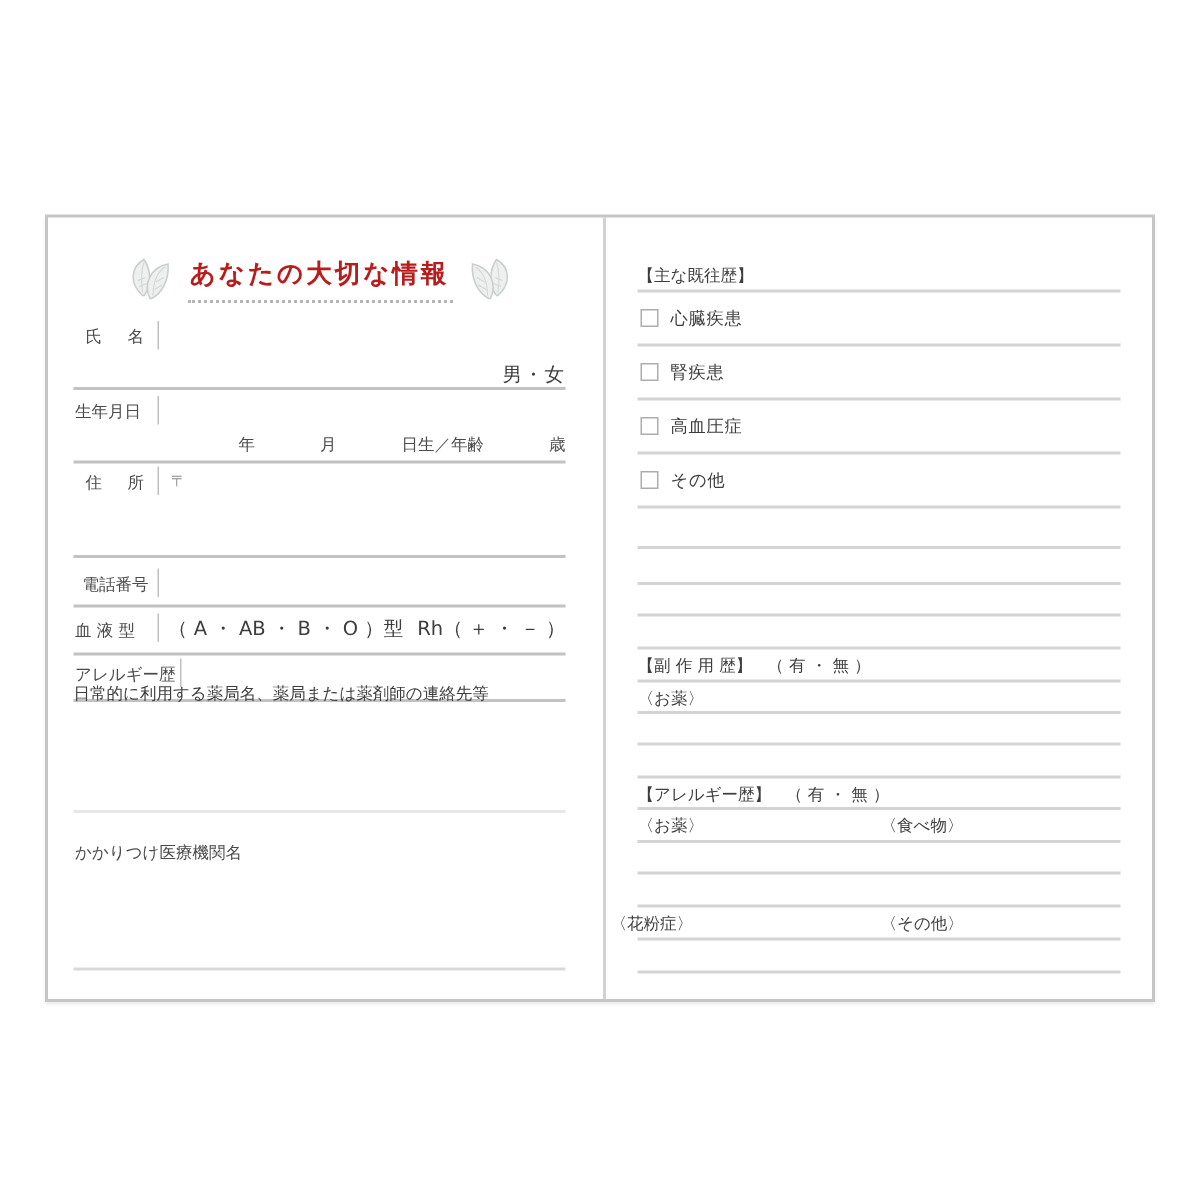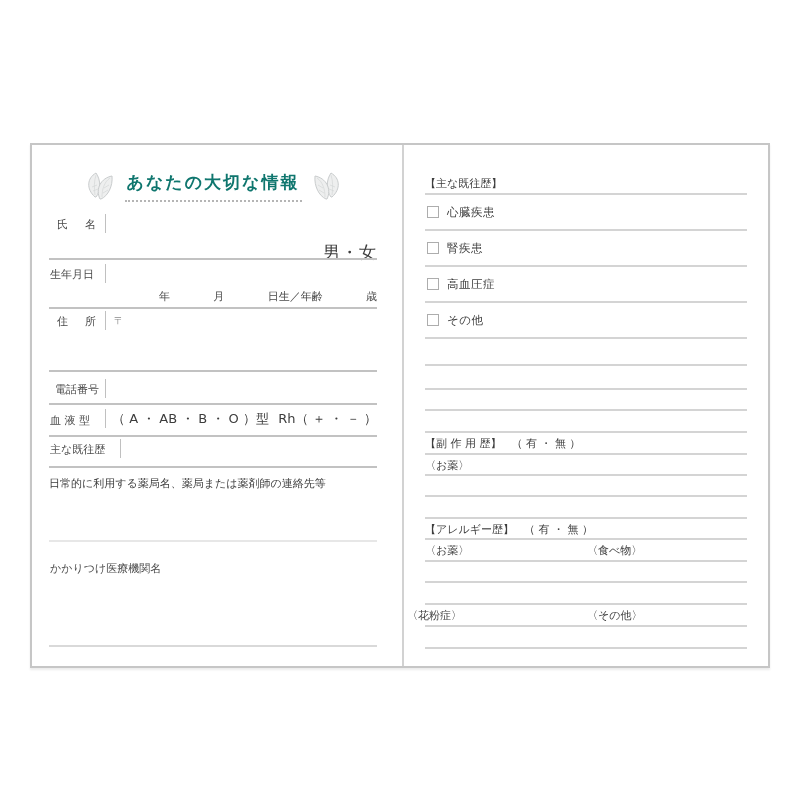--- a/index.html
+++ b/index.html
@@ -14,27 +14,27 @@
 
   .abs{position:absolute;}
   .hline{position:absolute;height:2px;background:#c2c2c2;}
   .hline.light{background:#d4d4d4;}
   .hline.lighter{background:#d9d9d9;}
   .hline.faint{background:#e7e7e7;}
   .vdiv{position:absolute;width:1px;height:19px;background:#c0c0c0;}
 
   .lp-header{position:absolute;left:17px;top:24px;width:328px;display:flex;
              align-items:center;justify-content:center;gap:5px;}
-  .lp-title{font-size:17px;font-weight:bold;letter-spacing:2px;color:#0f766e;
+  .lp-title{font-size:17px;font-weight:bold;letter-spacing:2px;color:#b91c1c;
             border-bottom:2px dotted #b5b5b5;padding:2px 2px 6px 2px;white-space:nowrap;}
   .leaf{flex:0 0 auto;}
 
   .lbl{font-size:11px;color:#4a4a4a;white-space:nowrap;}
   .lbl.sp{letter-spacing:3px;}
-  .gender{position:absolute;left:17px;top:96px;width:328px;text-align:right;font-size:17px;letter-spacing:1px;}
+  .gender{position:absolute;left:17px;top:96px;width:328px;text-align:right;font-size:13px;letter-spacing:1px;}
   .units{position:absolute;left:127px;top:144px;width:218px;display:flex;
          justify-content:space-between;font-size:11px;color:#4a4a4a;}
   .postal{font-size:10px;color:#8a8a8a;}
   .blood-vals{position:absolute;left:80px;top:265px;width:265px;display:flex;
               justify-content:space-between;font-size:13px;white-space:nowrap;}
   .note{font-size:11px;white-space:nowrap;}
 
   .rp-head{position:absolute;font-size:11px;color:#3d3d3d;white-space:nowrap;}
   .rp-head .opt{margin-left:10px;}
   .chk-list{position:absolute;left:21px;top:48px;width:322px;height:146px;
@@ -104,25 +104,25 @@
       <div class="hline" style="left:17px;top:258px;width:328px;"></div>
 
       <span class="abs lbl" style="left:18px;top:268px;">血 液 型</span>
       <span class="vdiv" style="left:73px;top:264px;"></span>
       <div class="blood-vals">
         <span>（ A ・ AB ・ B ・ O ）型</span>
         <span>Rh（ ＋ ・ － ）</span>
       </div>
       <div class="hline" style="left:17px;top:290px;width:328px;"></div>
 
-      <span class="abs lbl" style="left:18px;top:297px;">主な既往歴</span>
+      <span class="abs lbl" style="left:18px;top:297px;">アレルギー歴</span>
       <span class="vdiv" style="left:88px;top:294px;"></span>
       <div class="hline" style="left:17px;top:321px;width:328px;"></div>
 
-      <span class="abs note" style="left:17px;top:331px;">日常的に利用する薬局名、薬局または薬剤師の連絡先等</span>
+      <span class="abs note" style="left:17px;top:310px;">日常的に利用する薬局名、薬局または薬剤師の連絡先等</span>
       <div class="hline faint" style="left:17px;top:395px;width:328px;"></div>
 
       <span class="abs lbl" style="left:18px;top:416px;">かかりつけ医療機関名</span>
       <div class="hline lighter" style="left:17px;top:500px;width:328px;"></div>
     </div>
 
     <div class="spine"></div>
 
     <div class="page right">
 

